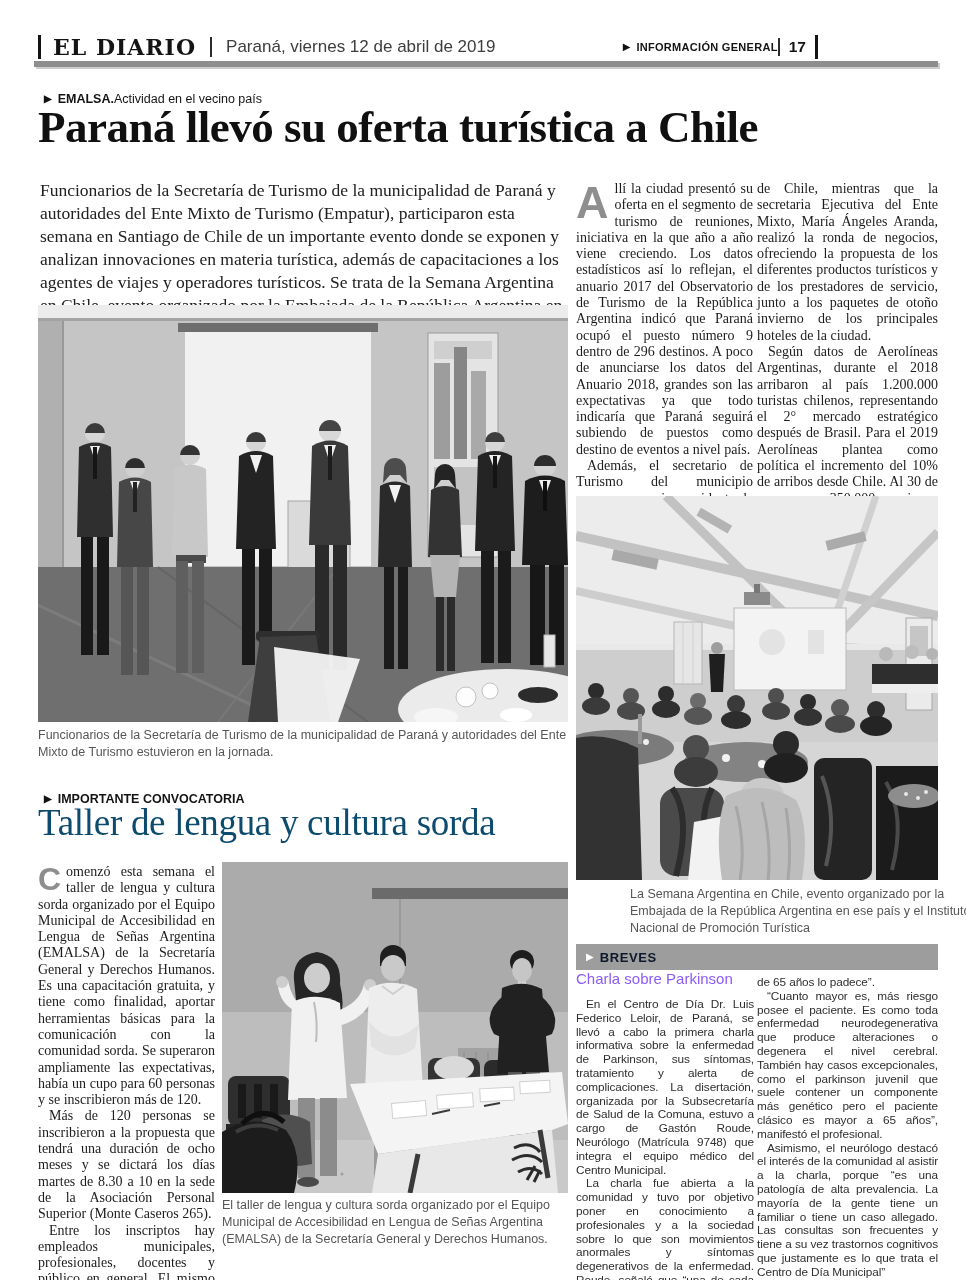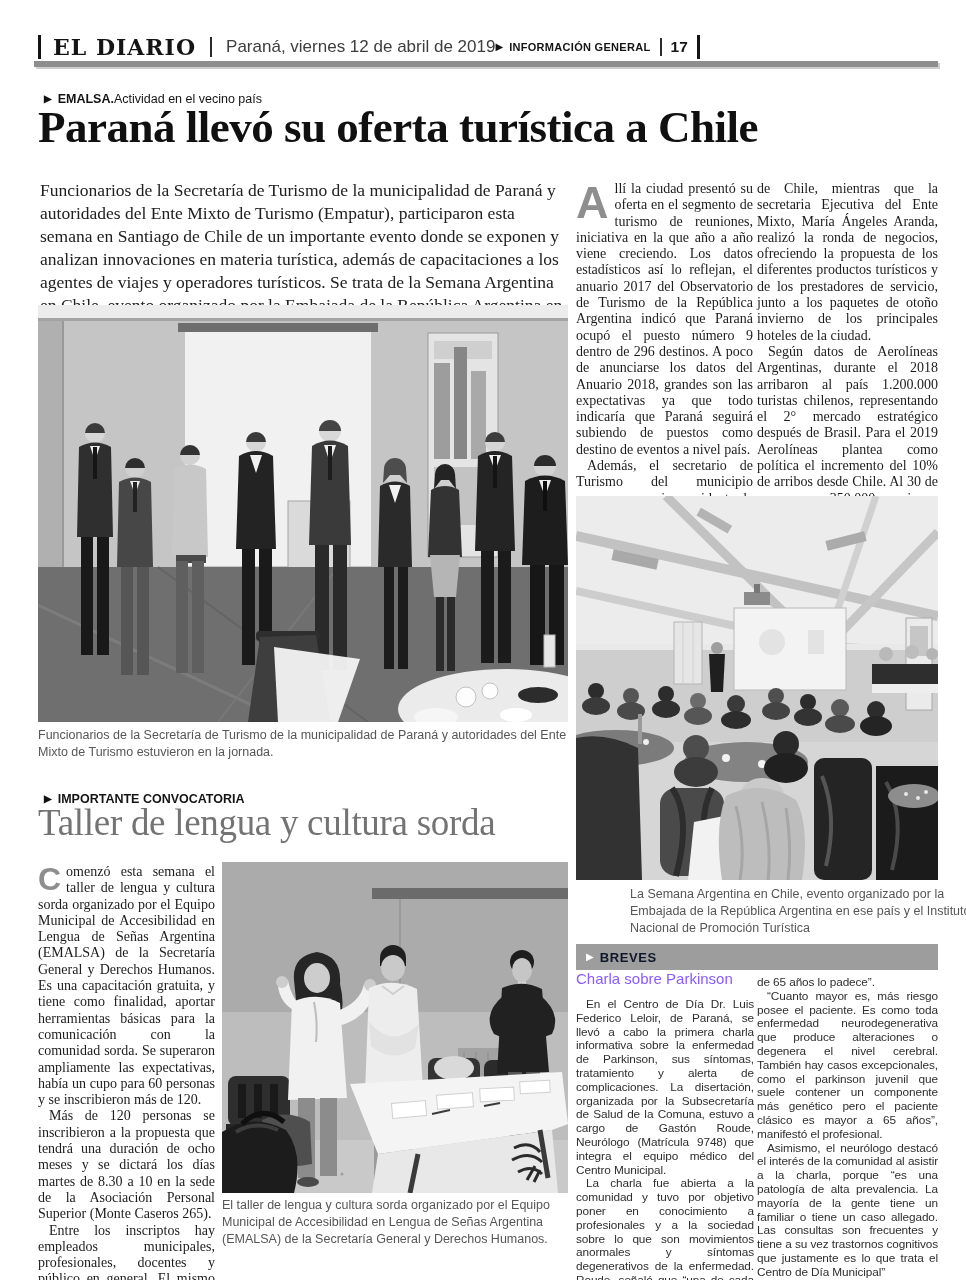--- a/index.html
+++ b/index.html
@@ -2,40 +2,40 @@
 <html lang="es"><head>
 <meta charset="utf-8">
 <style>
   html,body{margin:0;padding:0;background:#ffffff;}
   .page{position:relative;width:966px;height:1280px;background:#fff;overflow:hidden;
         font-family:"Liberation Sans",sans-serif;color:#1a1a1a;}
   .abs{position:absolute;}
   p{margin:0;}
 
   
-  .masthead{left:38px;top:33px;width:780px;height:28px;display:flex;align-items:center;justify-content:flex-start;}
+  .masthead{left:38px;top:33px;width:780px;height:28px;display:flex;align-items:center;justify-content:space-between;}
   .mast-left{display:flex;align-items:center;}
   .vbar{display:inline-block;width:3px;height:24px;background:#141414;}
   .brand{font-family:"DejaVu Serif",serif;font-weight:700;font-size:22px;letter-spacing:1px;color:#141414;margin:0 14px 0 12px;}
   .mast-div{display:inline-block;width:2px;height:20px;background:#2b2b2b;margin-right:14px;}
   .dateline{font-size:17px;color:#3d3d3d;}
   .mast-right{display:flex;align-items:center;}
   .tri{display:inline-block;font-size:10px;color:#111;margin-right:6px;transform:translateY(-1px);}
   .section-title{font-weight:700;font-size:11px;letter-spacing:.3px;color:#141414;}
-  .pagenum{font-weight:700;font-size:15.5px;color:#141414;margin-left:9px;padding-left:9px;border-left:2px solid #2b2b2b;}
+  .pagenum{font-weight:700;font-size:15.5px;color:#141414;padding-left:9px;border-left:2px solid #2b2b2b;}
   .mast-endbar{display:inline-block;width:3px;height:24px;background:#141414;margin-left:9px;}
   .rule{left:34px;top:61px;width:904px;height:6px;background:#8e8e8e;box-shadow:2px 2px 0 #cdcdcd;}
 
   
   .kicker{font-size:12.5px;font-weight:700;color:#141414;display:flex;align-items:center;}
   .kicker .rest{font-weight:400;}
   .headline1{left:38px;top:104px;width:902px;font-family:"Liberation Serif",serif;font-weight:700;
              font-size:45px;line-height:1.04;letter-spacing:-.5px;color:#101010;}
   .headline2{left:38px;top:804px;width:540px;font-family:"Liberation Serif",serif;font-weight:400;
-             font-size:37px;line-height:1.05;letter-spacing:-.3px;color:#737373;}
+             font-size:37px;line-height:1.05;letter-spacing:-.3px;color:#0c4a6e;}
 
   
   .lead{left:40px;top:179px;width:528px;font-family:"Liberation Serif",serif;font-size:17.5px;
         line-height:23px;color:#202020;}
   .bodycol{font-family:"Liberation Serif",serif;font-size:14px;line-height:16.3px;color:#1c1c1c;
            text-align:justify;}
   .bodycol p+p{text-indent:11px;}
   .dropcap{float:left;font-family:"Liberation Sans",sans-serif;font-weight:700;font-size:45px;
            line-height:37px;color:#8e8e8e;margin:3px 6px 0 0;}
   .dropcap.small{font-size:32px;line-height:26px;margin:2px 5px 0 0;}

